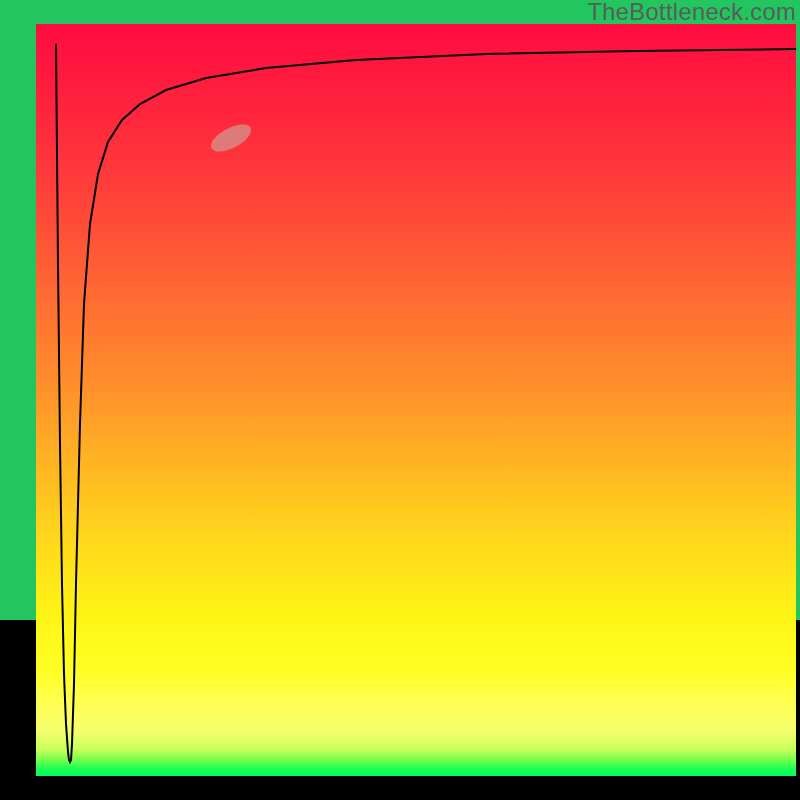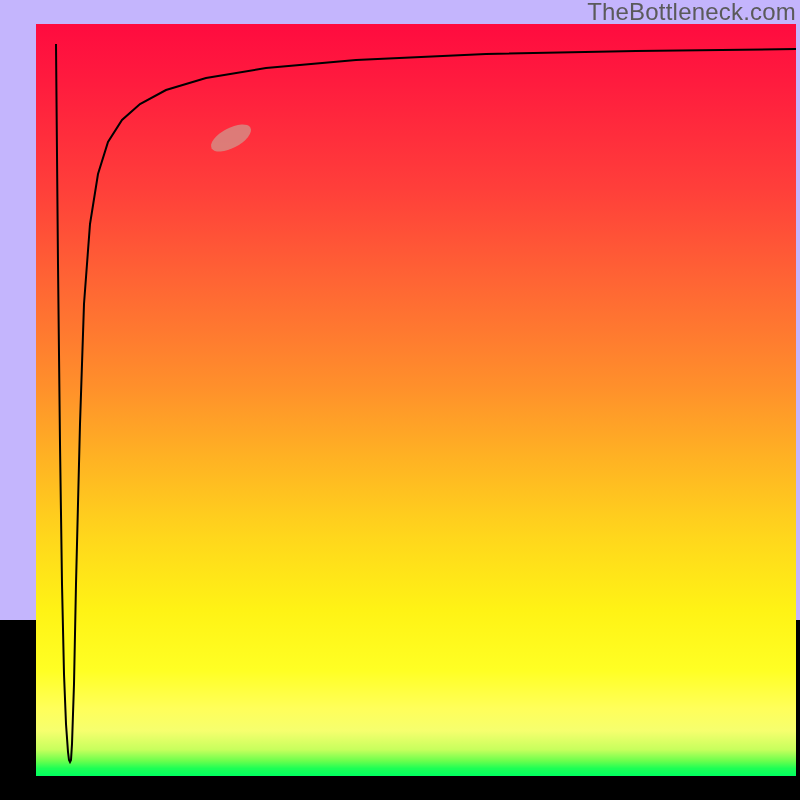--- a/index.html
+++ b/index.html
@@ -9,21 +9,21 @@
     height: 800px;
     background: #000;
     overflow: hidden;
   }
   .frame {
     position: absolute;
     left: 0;
     top: 0;
     width: 800px;
     height: 620px;
-    background: #c4b5fd;
+    background: #22c55e;
     text-decoration: underline;
   }
   .plot {
     position: absolute;
     left: 36px;
     top: 24px;
     width: 760px;
     height: 752px;
     
     background: linear-gradient(

